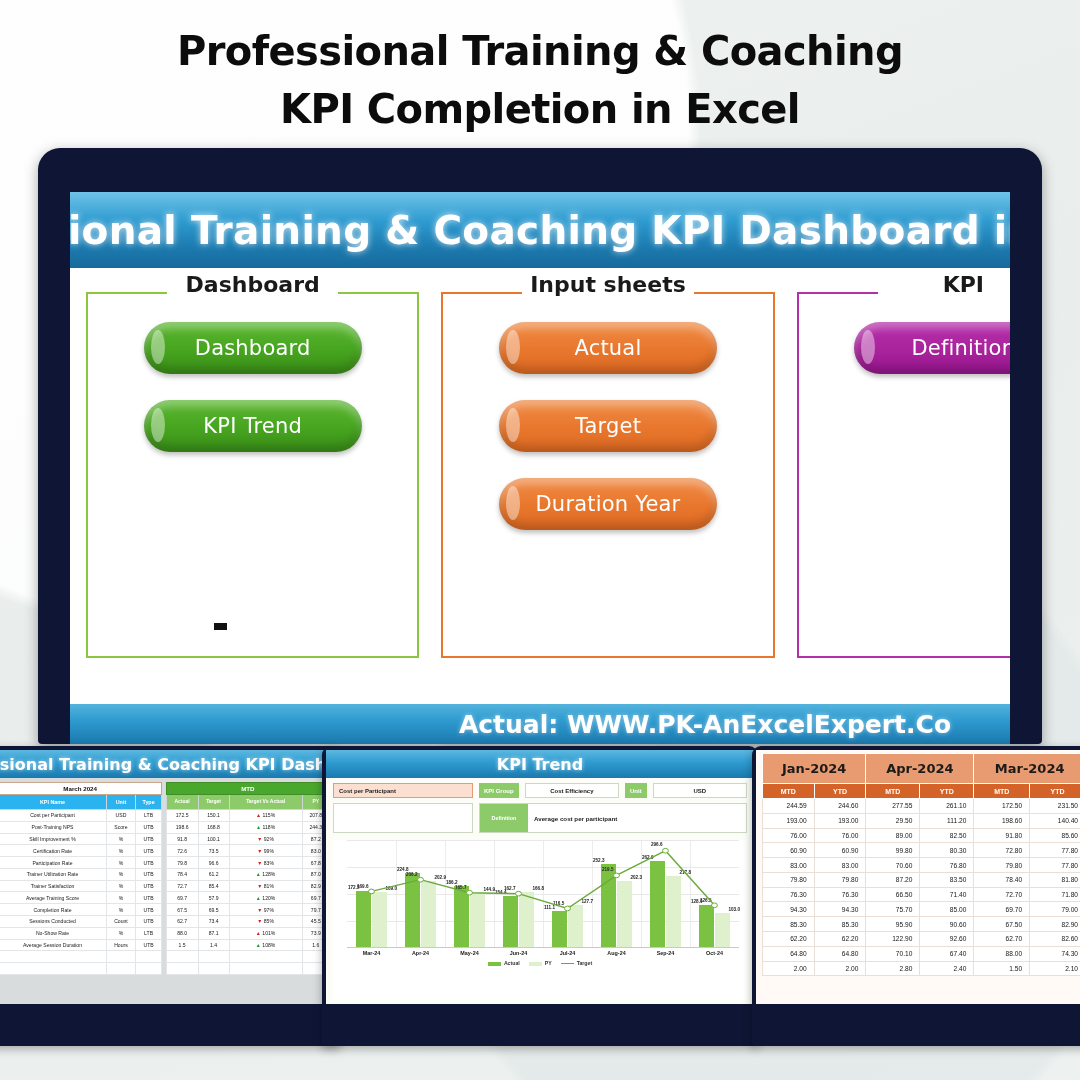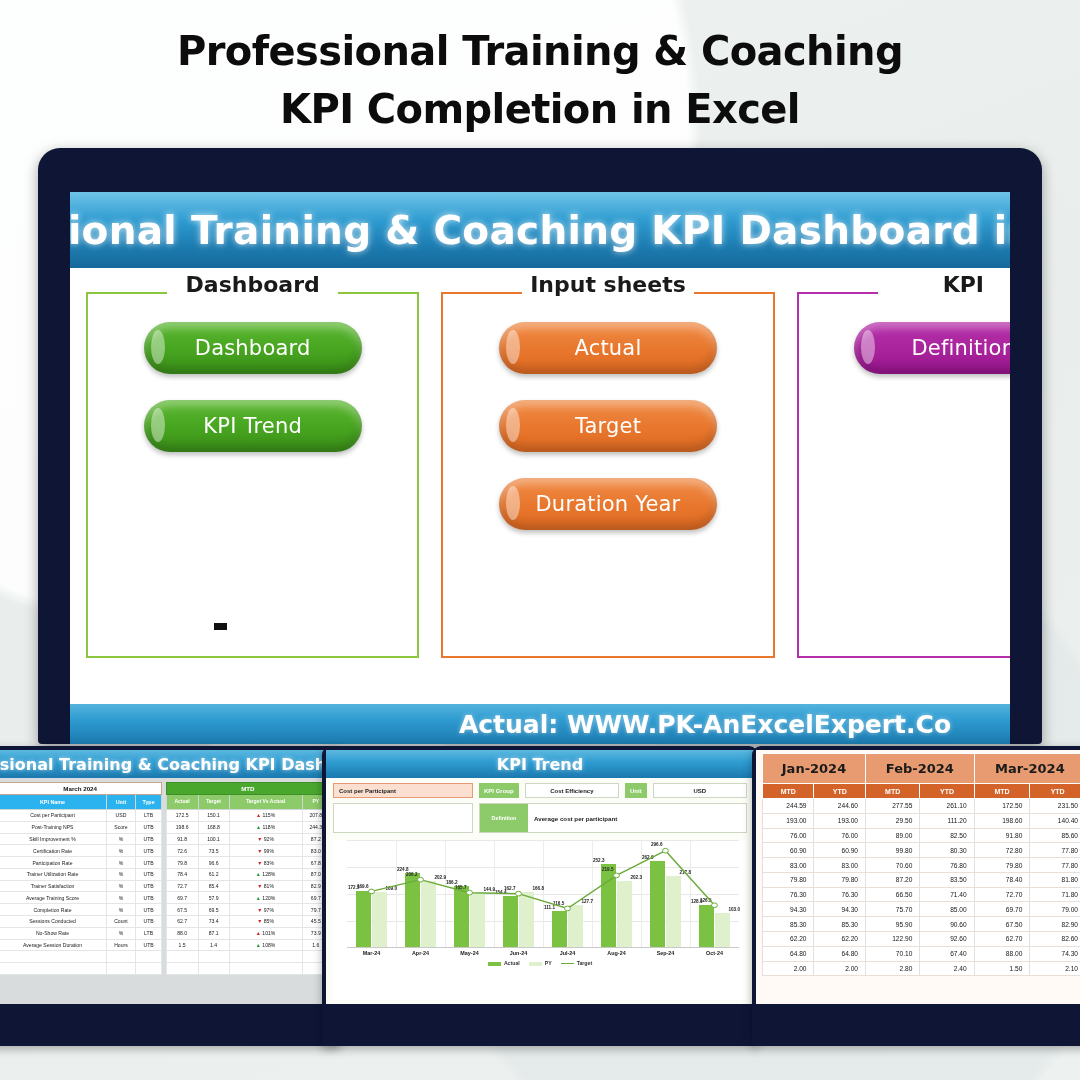--- a/index.html
+++ b/index.html
@@ -579,21 +579,21 @@
   </div>
 </div>
 
 <div class="laptop-sm" id="laptop-right">
   <div class="screen-sm">
     <div id="month-sheet">
       <table>
         <thead>
           <tr id="month-hdr-row">
               <th class="mhdr" colspan="2">Jan-2024</th>
-              <th class="mhdr" colspan="2">Feb-2024</th>
+              <th class="mhdr" colspan="2">Apr-2024</th>
               <th class="mhdr" colspan="2">Mar-2024</th>
             </tr>
           <tr id="month-sub-row">
               <th class="msub">MTD</th>
               <th class="msub">YTD</th>
               <th class="msub">MTD</th>
               <th class="msub">YTD</th>
               <th class="msub">MTD</th>
               <th class="msub">YTD</th>
             </tr>

